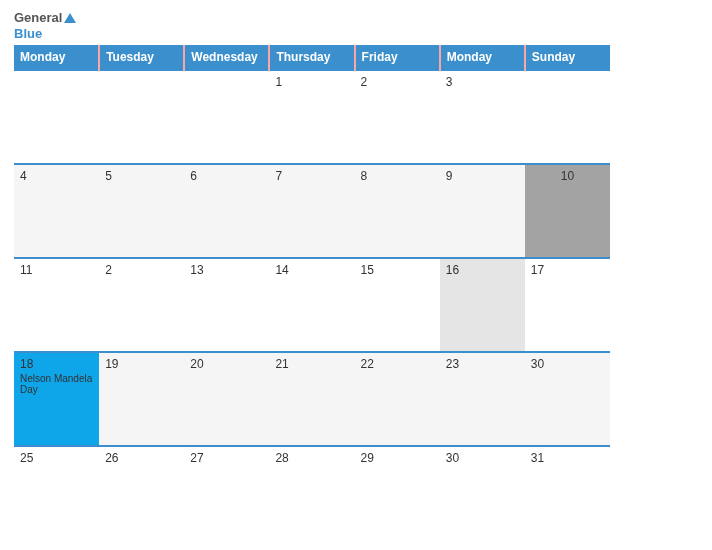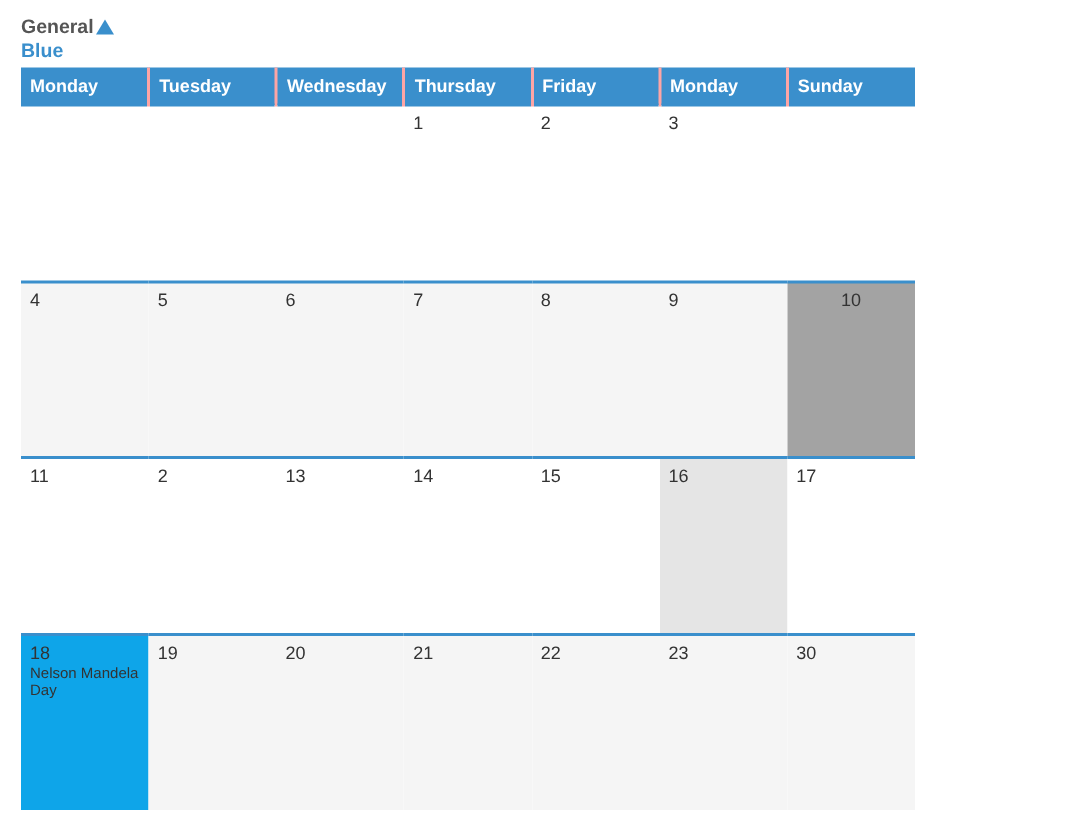--- a/index.html
+++ b/index.html
@@ -200,15 +200,38 @@
           <td style="background: rgb(245, 245, 245);">
             <span class="day-num">22</span>
           </td>
           <td style="background: rgb(245, 245, 245);">
             <span class="day-num">23</span>
           </td>
           <td style="background: rgb(245, 245, 245);">
             <span class="day-num">30</span>
           </td>
         </tr>
+        <tr>
+          <td style="background: rgb(255, 255, 255);">
+            <span class="day-num">25</span>
+          </td>
+          <td style="background: rgb(255, 255, 255);">
+            <span class="day-num">26</span>
+          </td>
+          <td style="background: rgb(255, 255, 255);">
+            <span class="day-num">27</span>
+          </td>
+          <td style="background: rgb(255, 255, 255);">
+            <span class="day-num">28</span>
+          </td>
+          <td style="background: rgb(255, 255, 255);">
+            <span class="day-num">29</span>
+          </td>
+          <td style="background: rgb(255, 255, 255);">
+            <span class="day-num">30</span>
+          </td>
+          <td style="background: rgb(255, 255, 255);">
+            <span class="day-num">31</span>
+          </td>
+        </tr>
       </tbody>
   </table>
 </div>
 
 </body></html>

